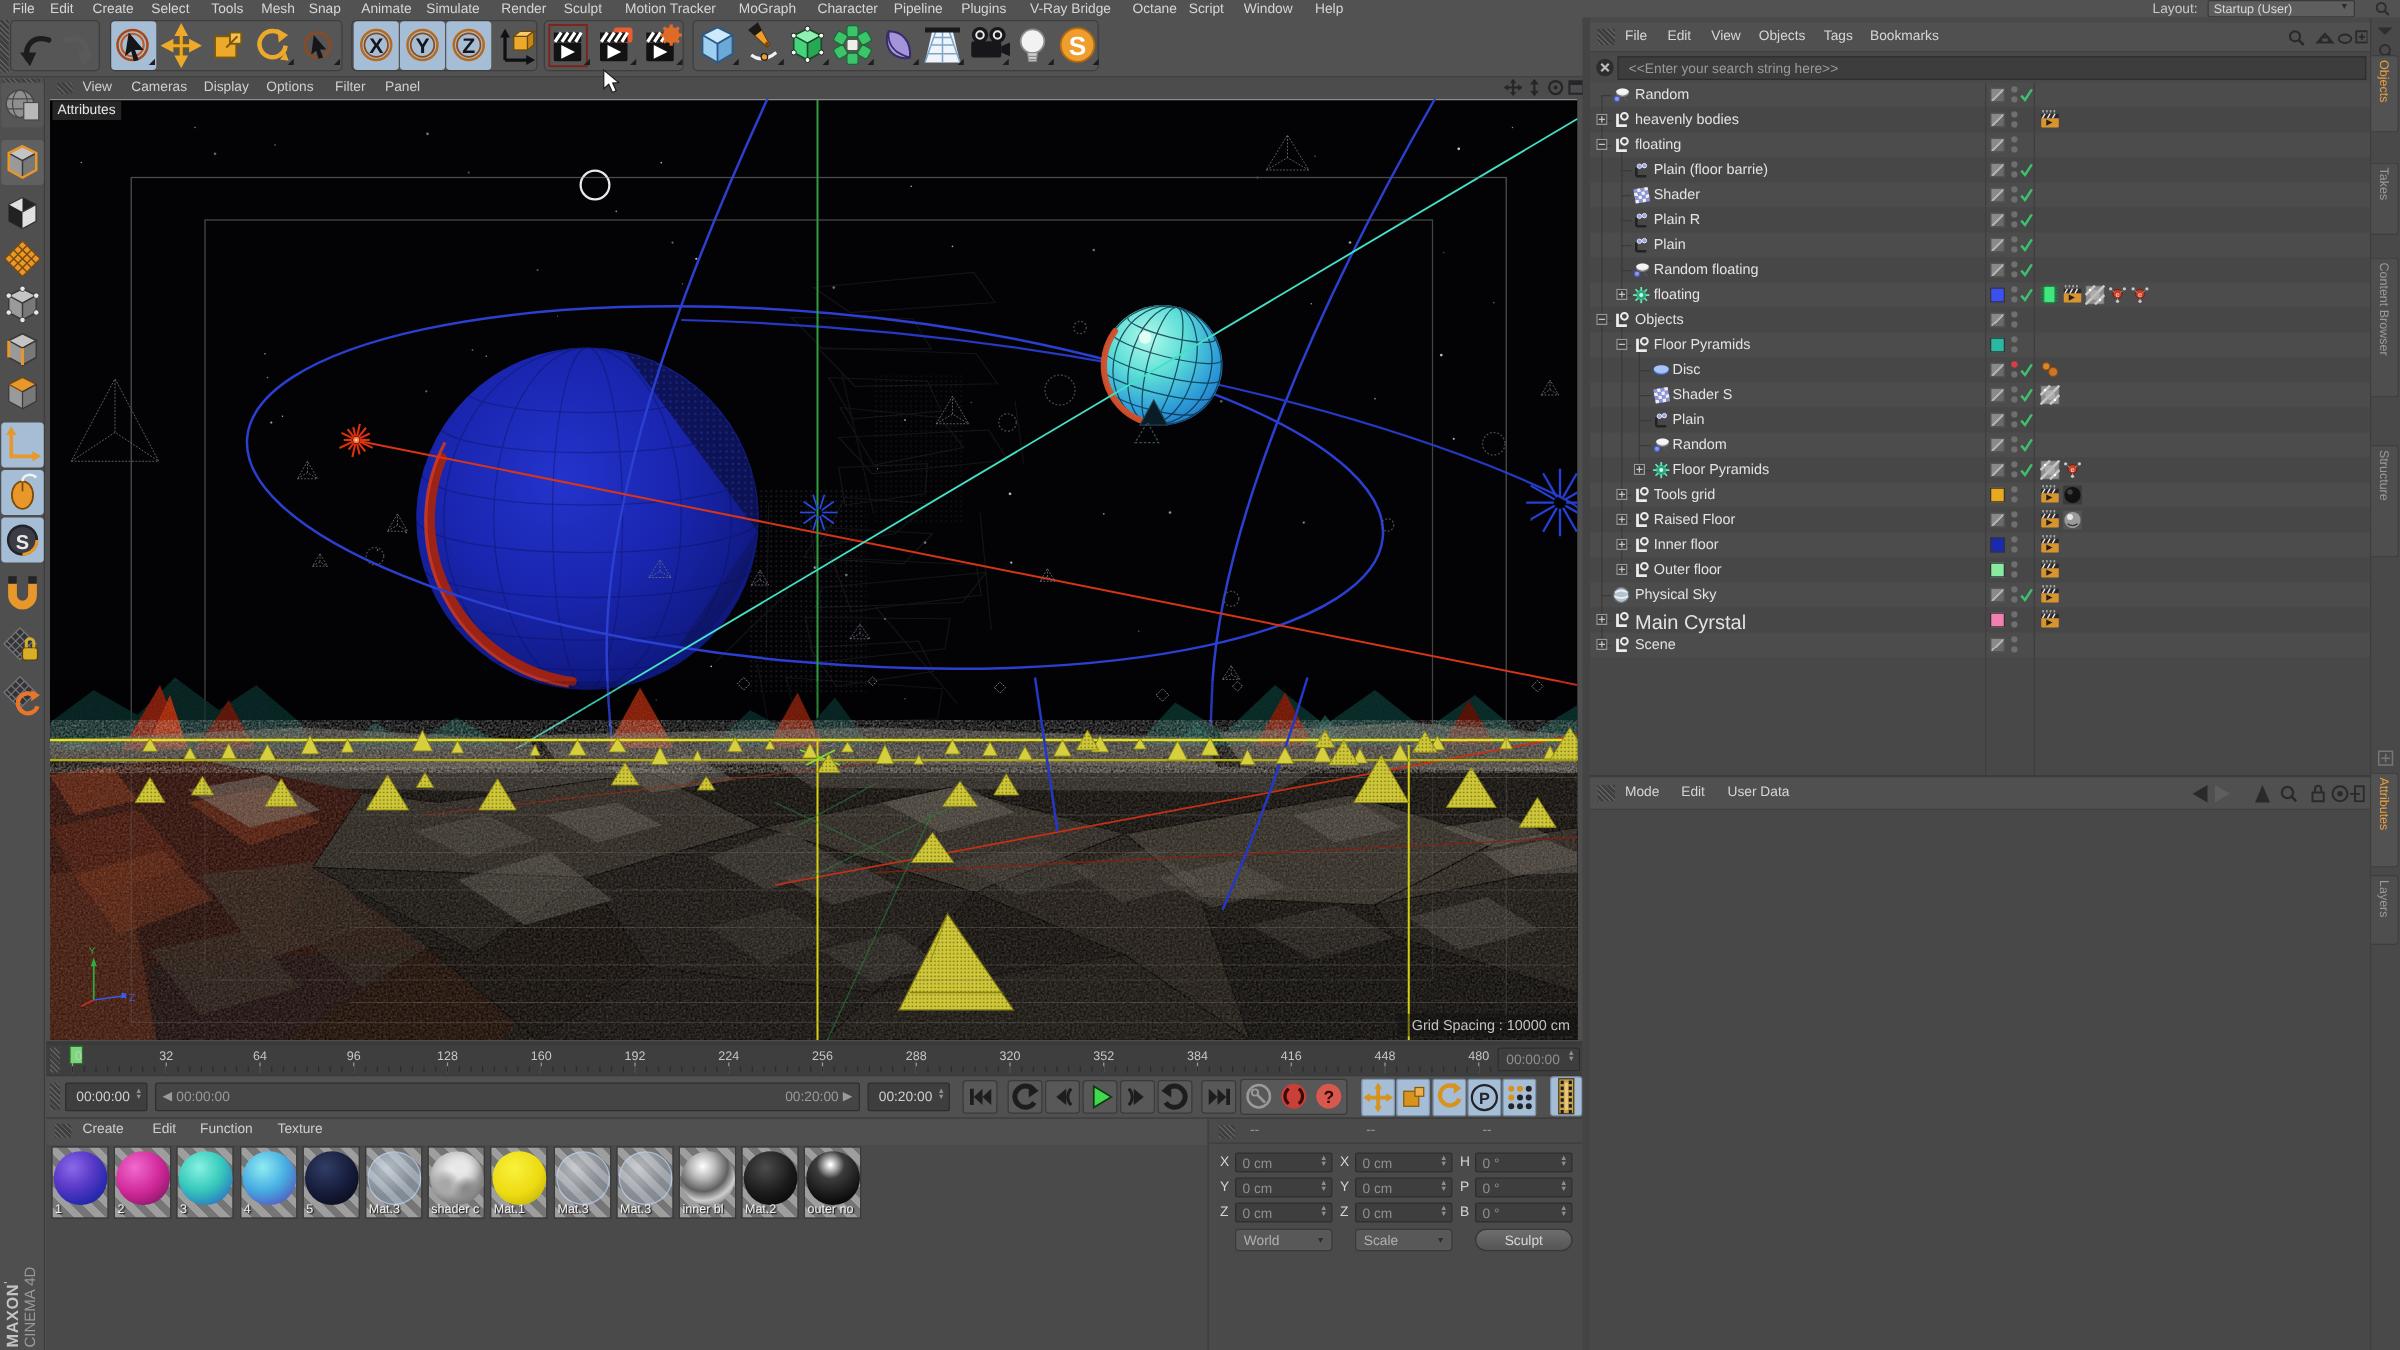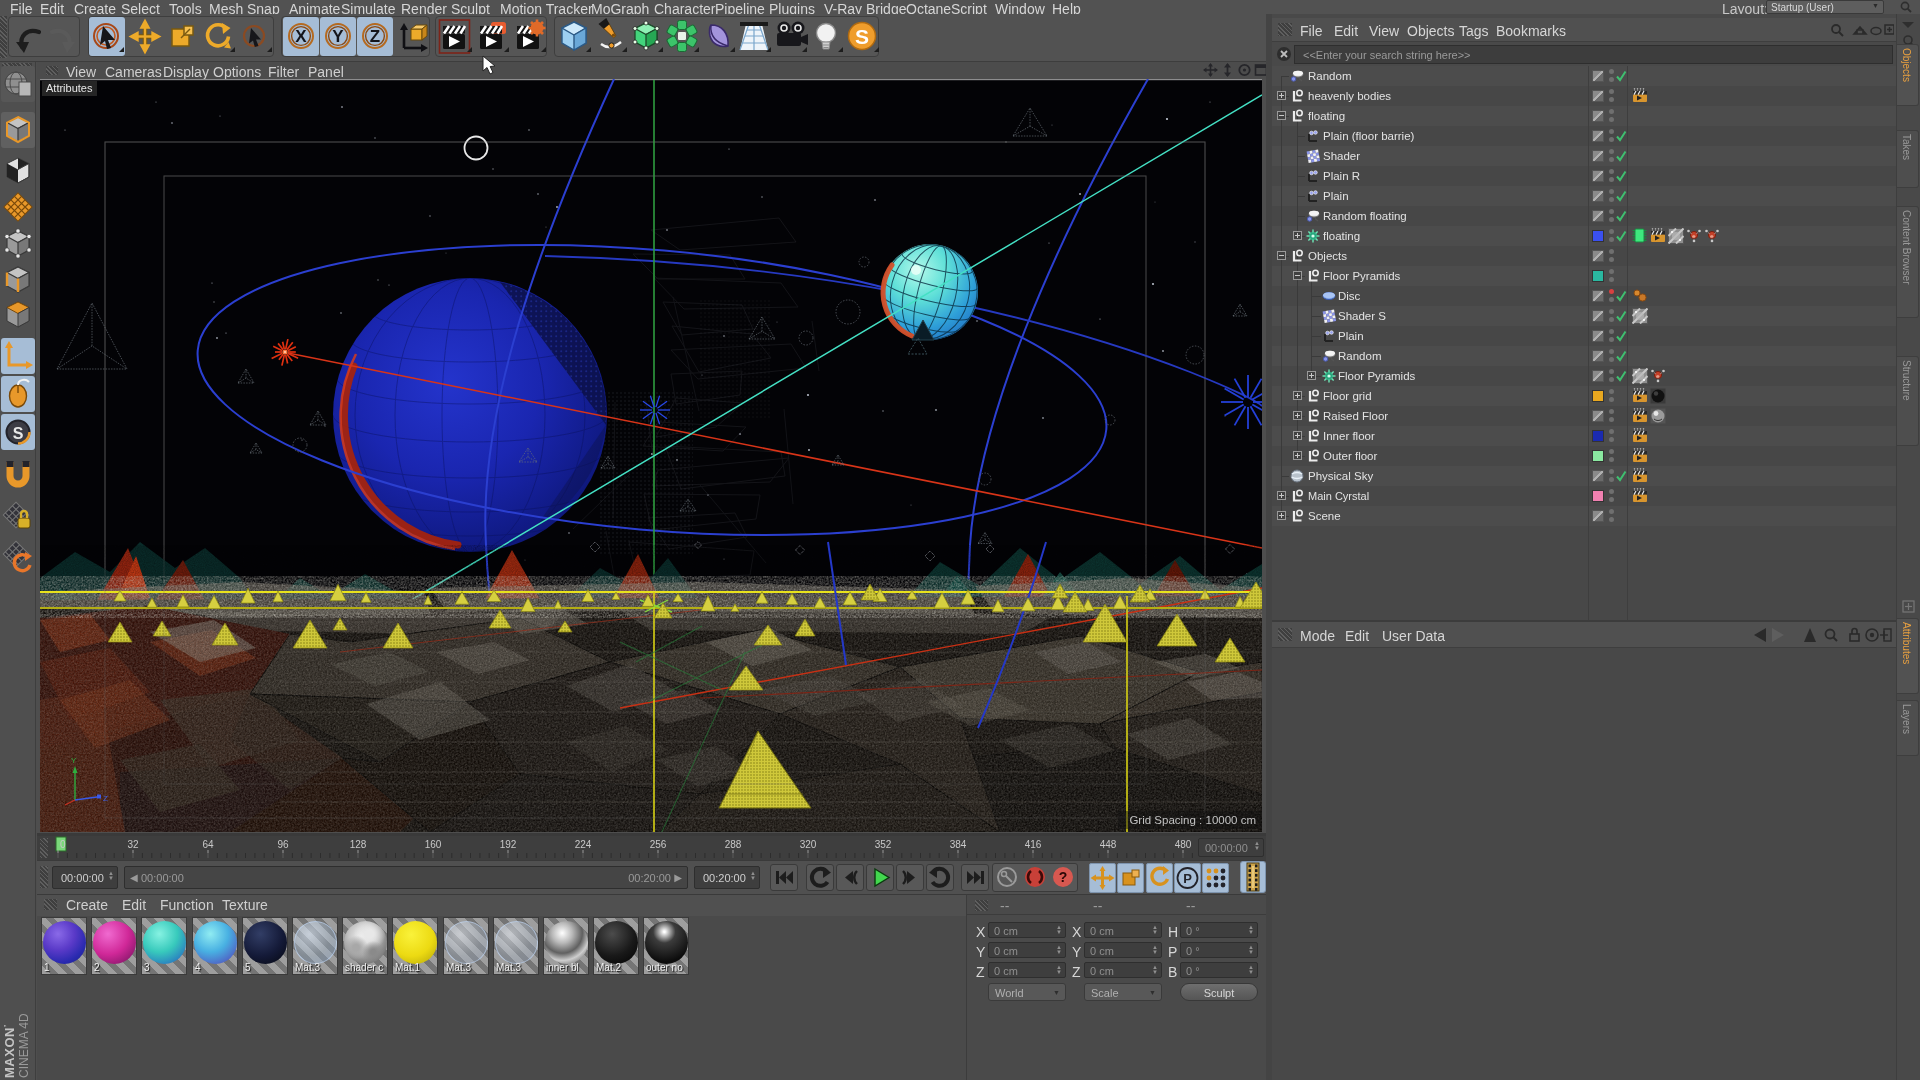--- a/index.html
+++ b/index.html
@@ -1,18 +1,18 @@
 <!DOCTYPE html>
 <html><head><meta charset="utf-8">
 <style>
 *{margin:0;padding:0;box-sizing:border-box}
 html,body{width:1920px;height:1080px;overflow:hidden;background:#4e4e4e;
  font-family:"Liberation Sans",sans-serif;-webkit-font-smoothing:antialiased}
 .abs{position:absolute}
-.t11{font-size:14px;color:#d6d6d6;white-space:nowrap}
+.t11{font-size:11px;color:#d6d6d6;white-space:nowrap}
 .hatch{background:repeating-linear-gradient(45deg,#3f3f3f 0 1px,#5f5f5f 1px 2px,#3f3f3f 2px 3px)}
 .tile{position:absolute;border-radius:3px}
 .fld{position:absolute;background:#3e3e3e;border:1px solid #2e2e2e;border-radius:2px;
  color:#8f8f8f;font-size:11px;line-height:1}
 .spin{position:absolute;right:2px;top:2px;width:8px;font-size:6px;color:#909090;line-height:5px;text-align:center}
 </style></head>
 <body>
 <div class="abs" style="left:0;top:0;width:1920px;height:14px;background:#525252"></div>
 <div class="abs t11" style="left:10px;top:1px">File</div>
 <div class="abs t11" style="left:40px;top:1px">Edit</div>
@@ -1616,21 +1616,21 @@
 <div class="abs" style="left:1297px;top:396px;width:8px;height:1px;background:#3a3a3a"></div>
 <svg class="abs" style="left:1293px;top:391px" width="9" height="9">
     <rect x="0.5" y="0.5" width="8" height="8" fill="#404040" stroke="#9a9a9a"></rect>
     <line x1="2" y1="4.5" x2="7" y2="4.5" stroke="#c8c8c8" stroke-width="1"></line>
     <line x1="4.5" y1="2" x2="4.5" y2="7" stroke="#c8c8c8" stroke-width="1"></line>
   </svg>
 <svg class="abs" style="left:1306px;top:389px" width="14" height="14" viewBox="0 0 14 14">
     <path d="M4,2 V11.5 H11.5" stroke="#ececec" stroke-width="2.2" fill="none"></path>
     <circle cx="9.5" cy="4" r="2.7" fill="none" stroke="#ececec" stroke-width="1.6"></circle>
   </svg>
-<div class="abs" style="left:1323px;top:390px;font-size:11.5px;color:#e2e2e2;white-space:nowrap">Floor grid</div>
+<div class="abs" style="left:1323px;top:390px;font-size:11.5px;color:#e2e2e2;white-space:nowrap">Tools grid</div>
 <div class="abs" style="left:1592px;top:390px;width:12px;height:12px;background:#e8a820;border:1px solid #333"></div>
 <div class="abs" style="left:1609px;top:389px;width:5px;height:5px;border-radius:50%;background:#6f6f6f"></div>
 <div class="abs" style="left:1609px;top:397px;width:5px;height:5px;border-radius:50%;background:#6f6f6f"></div>
 <svg class="abs" style="left:1632px;top:388px" width="16" height="16" viewBox="0 0 16 16">
     <rect x="1" y="6" width="14" height="8" rx="1" fill="#d8952e"></rect>
     <rect x="1" y="3" width="14" height="3.6" fill="#2a2a2a"></rect>
     <path d="M2,6.6 L4,3 M6,6.6 L8,3 M10,6.6 L12,3" stroke="#e8e8e8" stroke-width="1.2"></path>
     <path d="M5,7.5 L10,10 L5,12.5 Z" fill="#222"></path>
     <line x1="2.5" y1="0.5" x2="2.5" y2="3" stroke="#777" stroke-width="1"></line>
     <circle cx="2.5" cy="0.8" r="0.8" fill="#aaa"></circle>
@@ -1765,21 +1765,21 @@
 <div class="abs" style="left:1281px;top:496px;width:8px;height:1px;background:#3a3a3a"></div>
 <svg class="abs" style="left:1277px;top:491px" width="9" height="9">
     <rect x="0.5" y="0.5" width="8" height="8" fill="#404040" stroke="#9a9a9a"></rect>
     <line x1="2" y1="4.5" x2="7" y2="4.5" stroke="#c8c8c8" stroke-width="1"></line>
     <line x1="4.5" y1="2" x2="4.5" y2="7" stroke="#c8c8c8" stroke-width="1"></line>
   </svg>
 <svg class="abs" style="left:1290px;top:489px" width="14" height="14" viewBox="0 0 14 14">
     <path d="M4,2 V11.5 H11.5" stroke="#ececec" stroke-width="2.2" fill="none"></path>
     <circle cx="9.5" cy="4" r="2.7" fill="none" stroke="#ececec" stroke-width="1.6"></circle>
   </svg>
-<div class="abs" style="left:1308px;top:490px;font-size:11px;color:#e2e2e2;white-space:nowrap">Main Cyrstal</div>
+<div class="abs" style="left:1308px;top:490px;font-size:16px;color:#e2e2e2;white-space:nowrap">Main Cyrstal</div>
 <div class="abs" style="left:1592px;top:490px;width:12px;height:12px;background:#f080b0;border:1px solid #333"></div>
 <div class="abs" style="left:1609px;top:489px;width:5px;height:5px;border-radius:50%;background:#6f6f6f"></div>
 <div class="abs" style="left:1609px;top:497px;width:5px;height:5px;border-radius:50%;background:#6f6f6f"></div>
 <svg class="abs" style="left:1632px;top:488px" width="16" height="16" viewBox="0 0 16 16">
     <rect x="1" y="6" width="14" height="8" rx="1" fill="#d8952e"></rect>
     <rect x="1" y="3" width="14" height="3.6" fill="#2a2a2a"></rect>
     <path d="M2,6.6 L4,3 M6,6.6 L8,3 M10,6.6 L12,3" stroke="#e8e8e8" stroke-width="1.2"></path>
     <path d="M5,7.5 L10,10 L5,12.5 Z" fill="#222"></path>
     <line x1="2.5" y1="0.5" x2="2.5" y2="3" stroke="#777" stroke-width="1"></line>
     <circle cx="2.5" cy="0.8" r="0.8" fill="#aaa"></circle>

